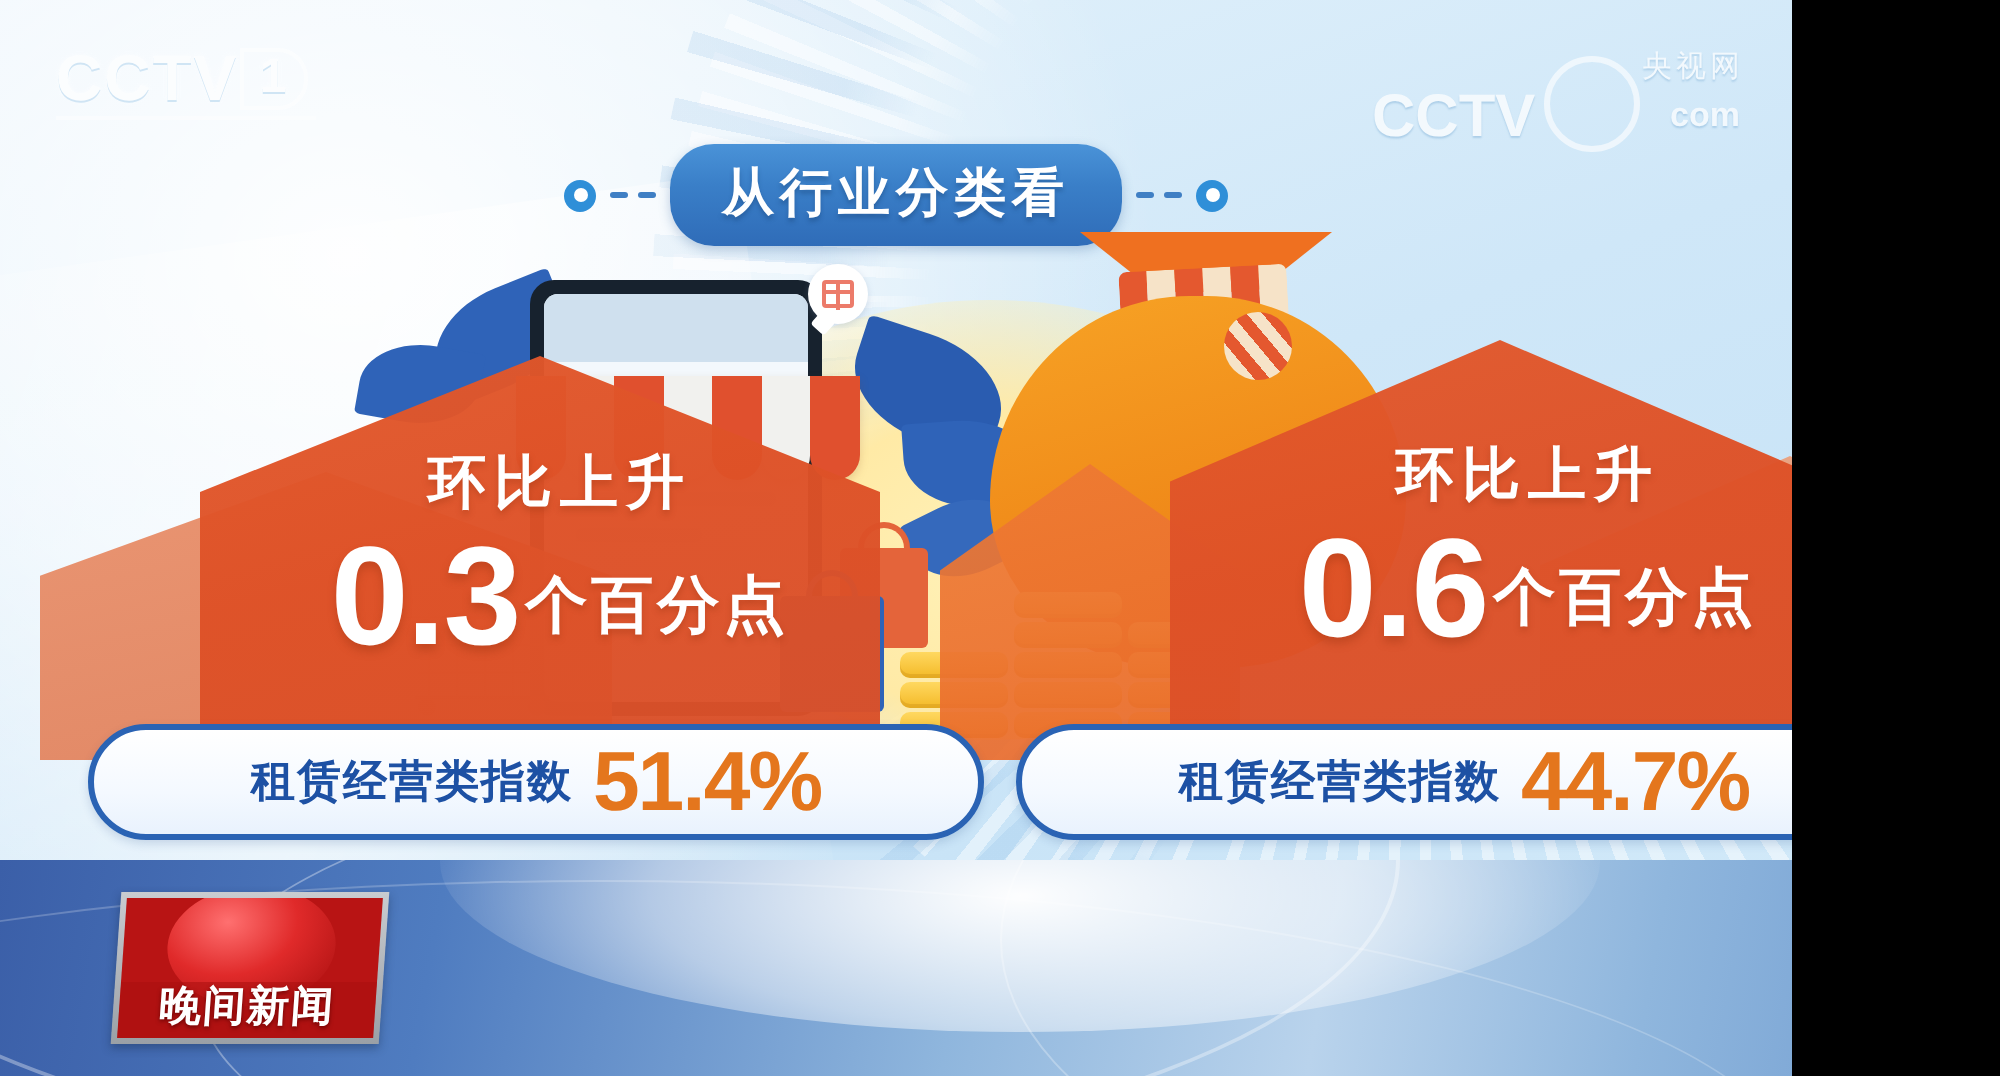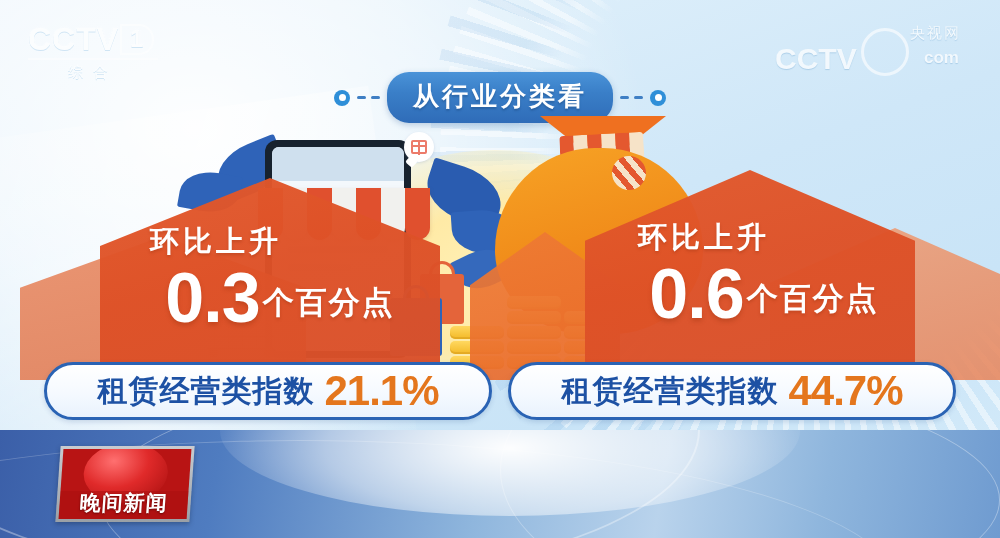--- a/index.html
+++ b/index.html
@@ -1,18 +1,18 @@
 <!DOCTYPE html>
 <html><head>
 <meta charset="utf-8">
 <style>
   html,body{margin:0;padding:0;background:#000;}
   *{box-sizing:border-box;}
   #stage{
-    position:relative;width:1000px;height:538px;overflow:hidden;
+    position:relative;width:896px;height:538px;overflow:hidden;
     font-family:"Liberation Sans","DejaVu Sans",sans-serif;
     background:linear-gradient(160deg,#eaf4fc 0%,#dceefa 22%,#cfe7f8 48%,#c9e4f7 70%,#d6ecfa 100%);
   }
 
   
   .bg-soft-white{
     position:absolute;left:-5%;top:-30%;width:70%;height:120%;
     background:radial-gradient(ellipse at 35% 45%, rgba(255,255,255,.95) 0%, rgba(255,255,255,.55) 38%, rgba(255,255,255,0) 70%);
     pointer-events:none;
   }
@@ -46,21 +46,21 @@
   .cctv1 .row1{font-size:32px;font-weight:bold;letter-spacing:1px;color:#ffffff;
     text-shadow:0 1px 0 #b9d8ef, 0 0 2px rgba(255,255,255,.9);line-height:34px;
     display:flex;align-items:center;gap:3px;}
   .cctv1 .one{display:inline-flex;align-items:center;justify-content:center;
     width:34px;height:31px;border:2px solid rgba(255,255,255,.8);
     border-radius:0 15px 15px 0;font-size:24px;margin-left:-2px;}
   .cctv1 .rule{height:2px;background:rgba(255,255,255,.75);margin:2px 0 3px 0;}
   .cctv1 .row2{font-size:15px;letter-spacing:10px;color:#ffffff;text-align:center;
     text-shadow:0 1px 0 #b9d8ef;}
 
-  .cctvcom{position:absolute;right:35px;top:24px;width:190px;height:56px;opacity:.72;color:#fff;}
+  .cctvcom{position:absolute;right:20px;top:24px;width:190px;height:56px;opacity:.72;color:#fff;}
   .cctvcom .cn{position:absolute;right:4px;top:0px;font-size:15px;letter-spacing:2px;
      text-shadow:0 1px 1px rgba(120,170,210,.6);}
   .cctvcom .en{position:absolute;left:0;top:18px;font-size:30px;font-weight:bold;letter-spacing:0px;
      text-shadow:0 1px 1px rgba(120,170,210,.6);}
   .cctvcom .com{position:absolute;right:6px;top:24px;font-size:17px;font-weight:bold;
      text-shadow:0 1px 1px rgba(120,170,210,.6);}
   .cctvcom .ring{position:absolute;right:56px;top:4px;width:48px;height:48px;border-radius:50%;
      border:3px solid rgba(255,255,255,.85);}
 
   
@@ -171,38 +171,38 @@
   .house-Rb{left:770px;top:228px;width:250px;height:152px;z-index:2;}
   .house-Rb .shape{position:absolute;inset:0;
     background:linear-gradient(165deg,#ef9d74 0%,#e78257 100%);
     clip-path:polygon(50% 0, 100% 36%, 100% 100%, 0 100%, 0 36%);opacity:.85;}
   
   .arrow-mid{position:absolute;left:470px;top:232px;width:150px;height:148px;z-index:2;}
   .arrow-mid .shape{position:absolute;inset:0;background:linear-gradient(165deg,#ee7a34,#e9692b);
     clip-path:polygon(50% 0,100% 36%,100% 100%,0 100%,0 36%);opacity:.92;}
 
   
-  .stat{position:absolute;z-index:6;color:#fff;}
+  .stat{position:absolute;z-index:6;color:#fff;text-align:center;}
   .stat .sub{font-size:29px;font-weight:bold;letter-spacing:4px;
      text-shadow:0 2px 3px rgba(150,50,15,.35);}
   .stat .numline{display:flex;align-items:flex-end;justify-content:center;gap:3px;margin-top:4px;}
   .stat .num{font-size:70px;font-weight:bold;line-height:64px;letter-spacing:-1px;
      text-shadow:0 3px 4px rgba(150,50,15,.35);}
   .stat .unit{font-size:31px;font-weight:bold;letter-spacing:2px;padding-bottom:6px;
      text-shadow:0 2px 3px rgba(150,50,15,.35);}
   .stat-L{left:150px;top:222px;width:260px;}
   .stat-R{left:638px;top:218px;width:252px;}
 
   
   .bars{position:absolute;left:0;top:362px;width:1000px;display:flex;gap:16px;padding:0 44px;z-index:8;}
   .bar{flex:1;height:58px;border:3px solid #2a63b4;border-radius:29px;
     background:linear-gradient(180deg,#ffffff 0%,#f4f9ff 60%,#e9f2fd 100%);
     display:flex;align-items:center;justify-content:center;gap:10px;
     box-shadow:0 2px 5px rgba(40,80,140,.18);}
-  .bar .lbl{font-size:30px;font-weight:bold;color:#1d51a4;letter-spacing:1px;font-family:Liberation Serif, serif;}
+  .bar .lbl{font-size:22px;font-weight:bold;color:#1d51a4;letter-spacing:1px;font-family:Liberation Serif, serif;}
   .bar .val{font-size:42px;font-weight:bold;color:#e4761d;line-height:40px;letter-spacing:-1px;}
 
   
   .bottom{position:absolute;left:0;bottom:0;width:1000px;height:108px;overflow:hidden;
     background:linear-gradient(100deg,#3b5fa8 0%,#4f7cc0 22%,#8fb6dd 48%,#b9d3ec 66%,#8fb6dd 82%,#6f9bd0 100%);}
   .bottom .glow{position:absolute;left:22%;top:-84px;width:58%;height:170px;border-radius:50%;
     background:radial-gradient(ellipse at 50% 60%, rgba(255,255,255,.98) 0%, rgba(255,255,255,.5) 45%, rgba(255,255,255,0) 75%);}
   .bottom .sw{position:absolute;border-radius:50%;border:1px solid rgba(255,255,255,.35);}
   .bottom .sw1{left:-10%;top:-150px;width:80%;height:300px;border-width:2px;}
   .bottom .sw2{left:10%;top:-60px;width:90%;height:260px;}
@@ -228,21 +228,20 @@
   <div class="bg-arcs"></div>
   <div class="bg-arcs2"></div>
   <div class="bg-left-sweep"></div>
 
   <div class="cctv1">
     <div class="row1">
       <span>CCTV</span>
       <span class="one">1</span>
     </div>
     <div class="rule"></div>
-    <div class="row2">综合</div>
   </div>
 
   <div class="cctvcom">
     <div class="ring"></div>
     <div class="cn">央视网</div>
     <div class="en">CCTV</div>
     <div class="com">com</div>
   </div>
 
   <div class="title-wrap">
@@ -375,21 +374,21 @@
     <div class="sub">环比上升</div>
     <div class="numline">
       <div class="num">0.6</div>
       <div class="unit">个百分点</div>
     </div>
   </div>
 
   <div class="bars">
     <div class="bar">
       <span class="lbl">租赁经营类指数</span>
-      <span class="val">21.1%</span>
+      <span class="val">51.4%</span>
     </div>
     <div class="bar">
       <span class="lbl">租赁经营类指数</span>
       <span class="val">44.7%</span>
     </div>
   </div>
 
   <div class="bottom">
     <div class="sw sw1"></div>
     <div class="sw sw2"></div>

